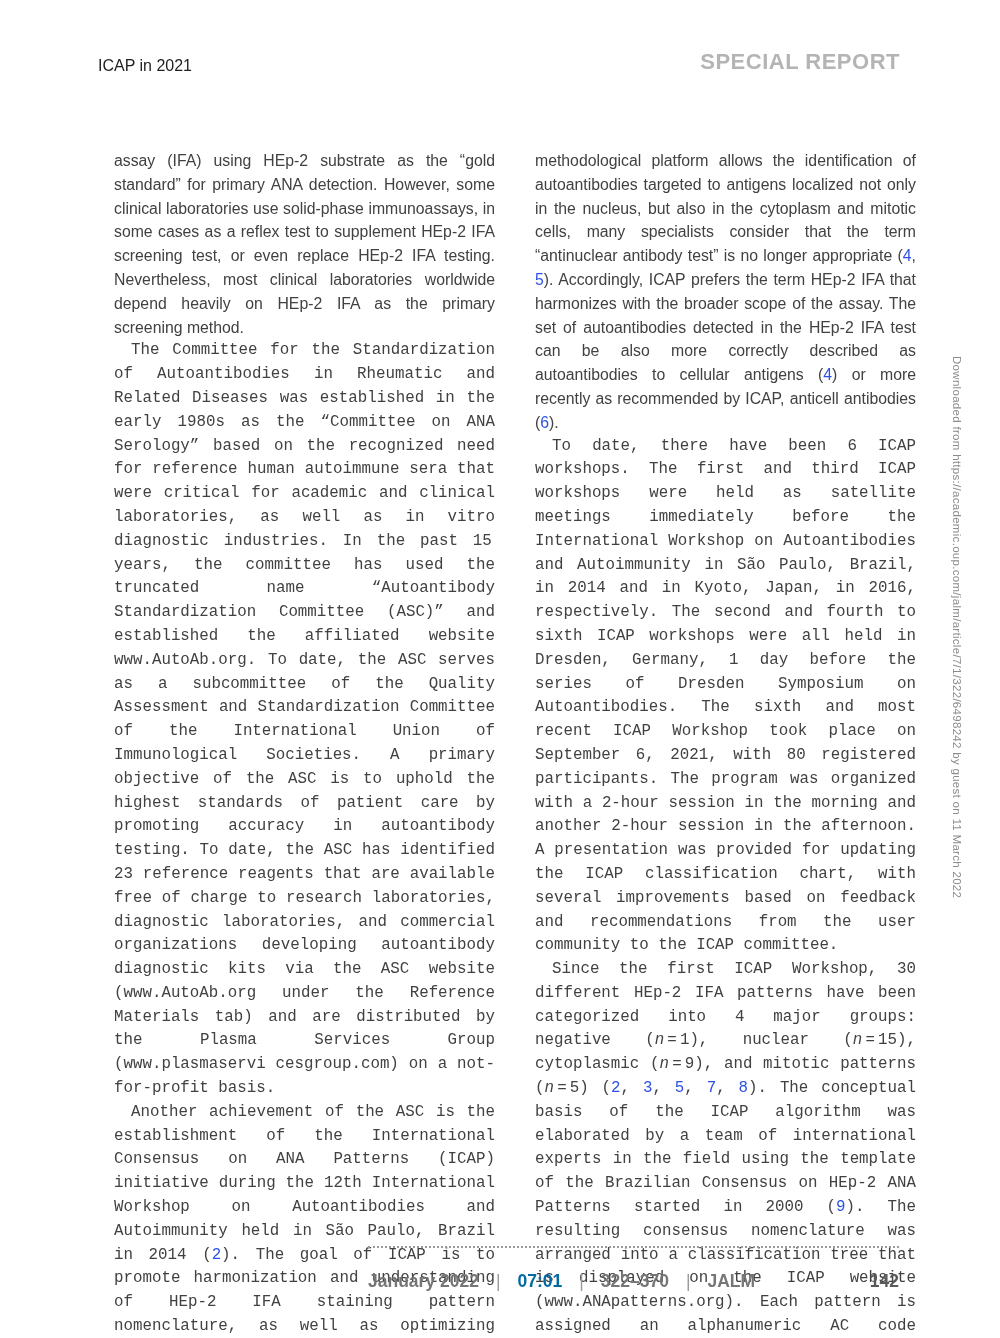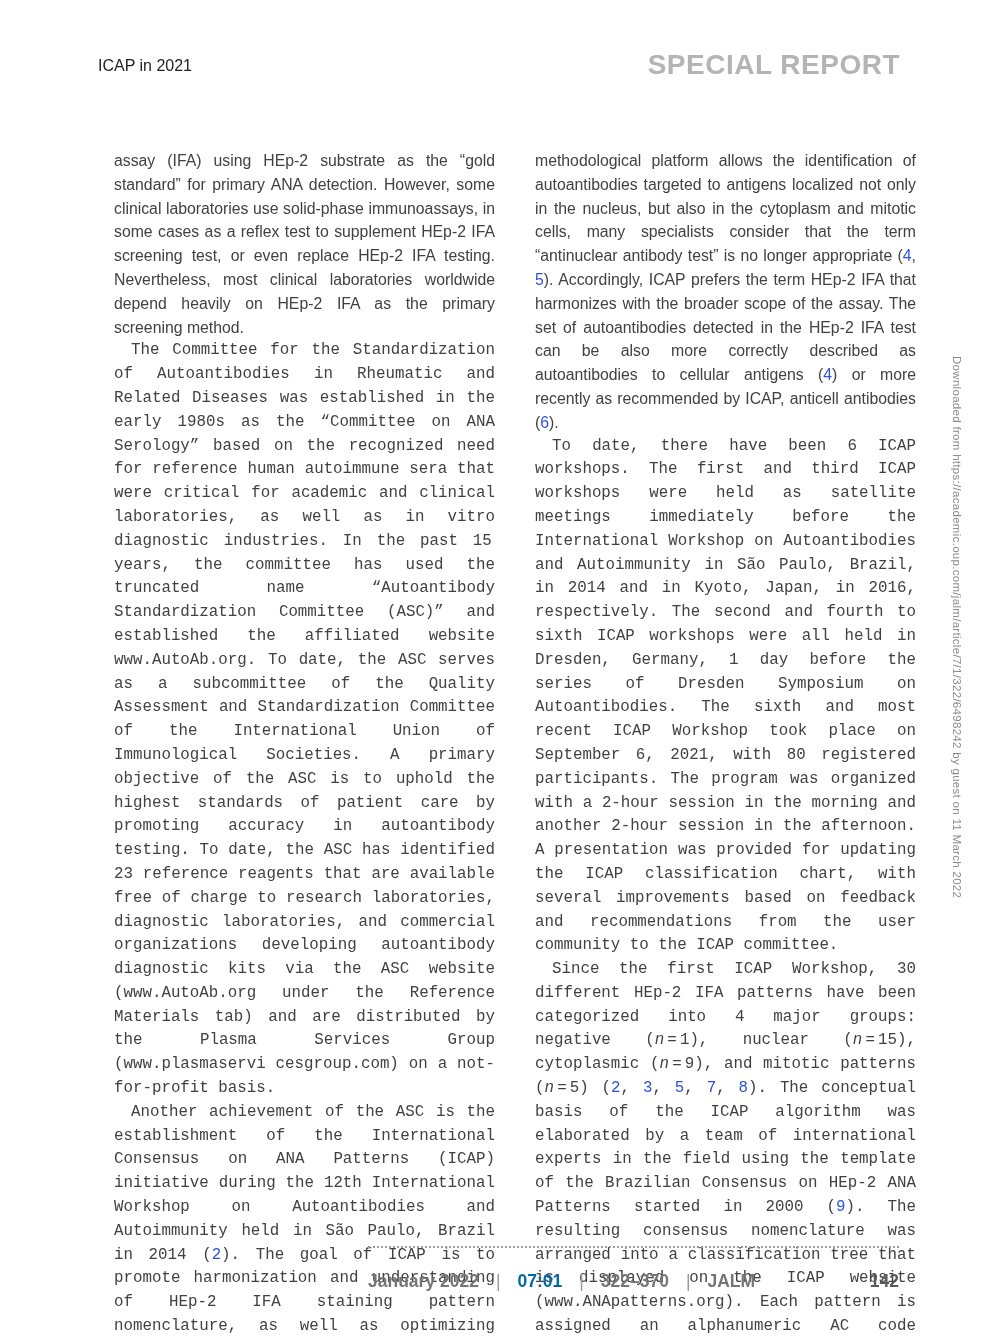--- a/index.html
+++ b/index.html
@@ -20,21 +20,21 @@
     display: flex;
     justify-content: space-between;
     align-items: flex-start;
   }
   .running-title {
     font-size: 16px;
     color: #1f1f1f;
     padding-top: 7px;
   }
   .section-label {
-    font-size: 28px;
+    font-size: 22px;
     font-weight: 600;
     color: #b4b4b4;
     letter-spacing: 0.5px;
     line-height: 1.1;
   }
   .columns {
     position: absolute;
     left: 114px;
     top: 149px;
     width: 802px;

